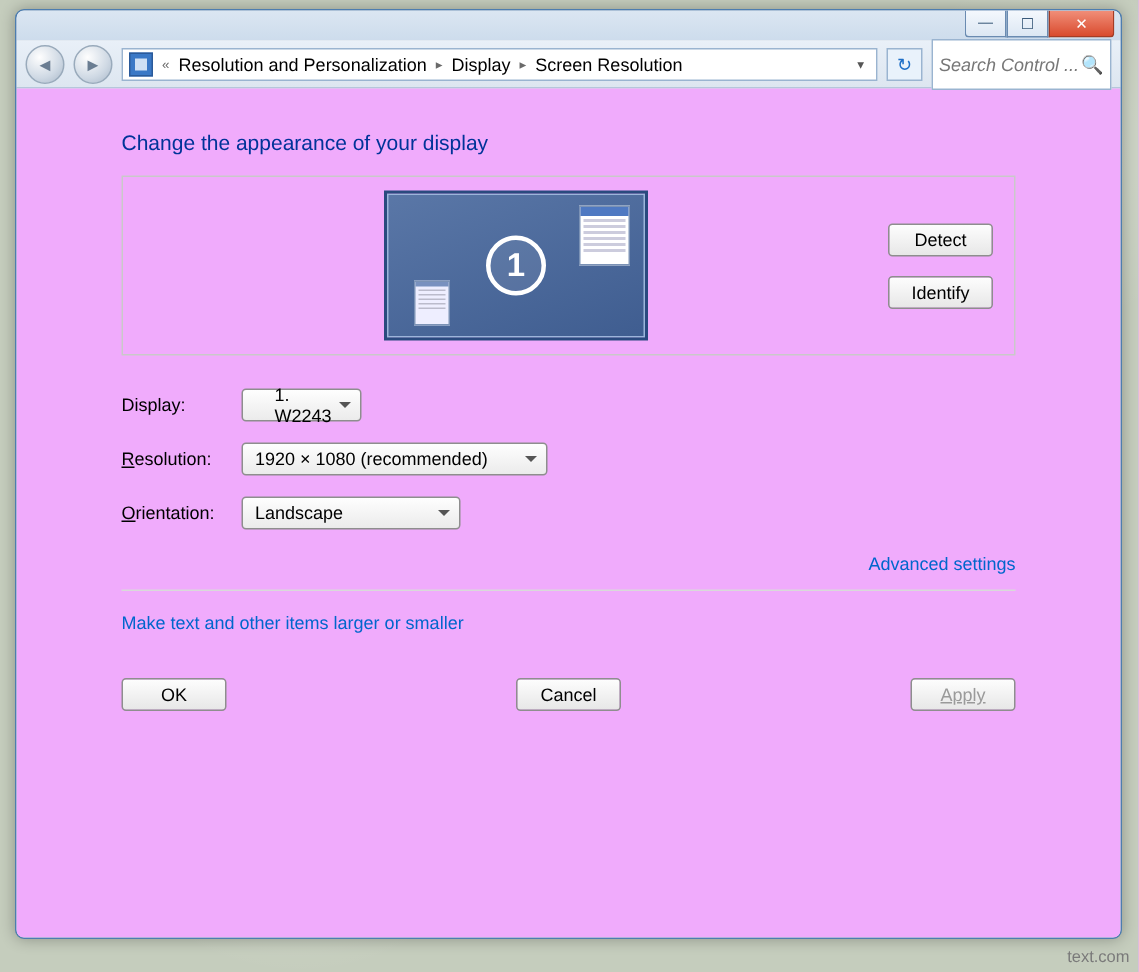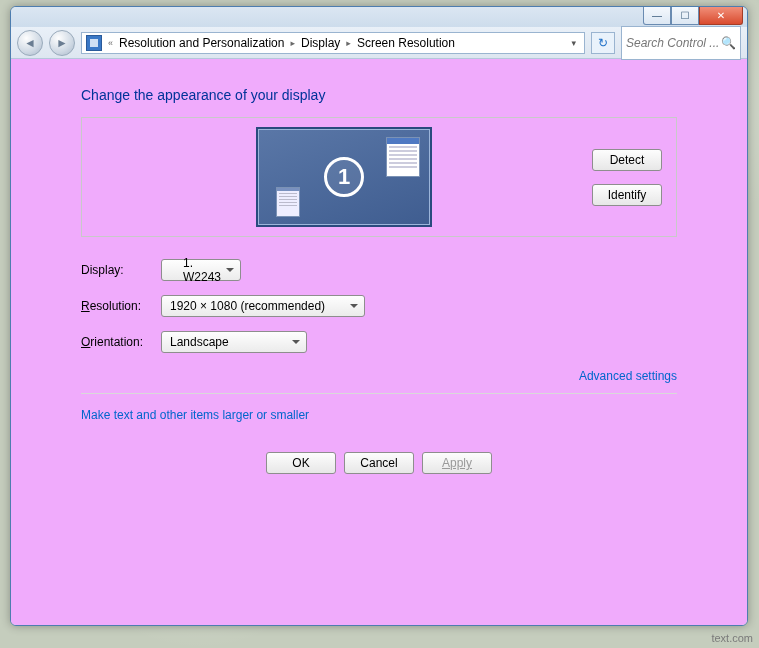--- a/index.html
+++ b/index.html
@@ -169,21 +169,21 @@
     border:4px solid transparent;border-top-color:#555;
     transform:translateY(-2px);
   }
   .combo.disp { width:80px;padding-left:21px; }
   .combo.res  { width:204px; }
   .combo.ori  { width:146px; }
   .adv { text-align:right; margin-top:16px; }
   .adv a, .links a { color:#0066cc; text-decoration:none; font-size:12px; cursor:default; }
   .hr { border:none; border-top:1px solid #d9d9d9; margin:10px 0 14px 0; }
   .links div { margin-bottom:10px; }
-  .dlg-btns { display:flex; gap:8px; justify-content:center; margin-top:30px; }
+  .dlg-btns { display:flex; gap:8px; justify-content:space-between; margin-top:30px; }
   .dlg-btns .btn { width:70px; }
   .watermark { position:absolute; right:6px; bottom:4px; font-size:11px; color:#7a7a7a; }
 </style>
 </head>
 <body>
 
 <div class="window">
 
   <div class="titlebar">
     <div class="win-btns">

